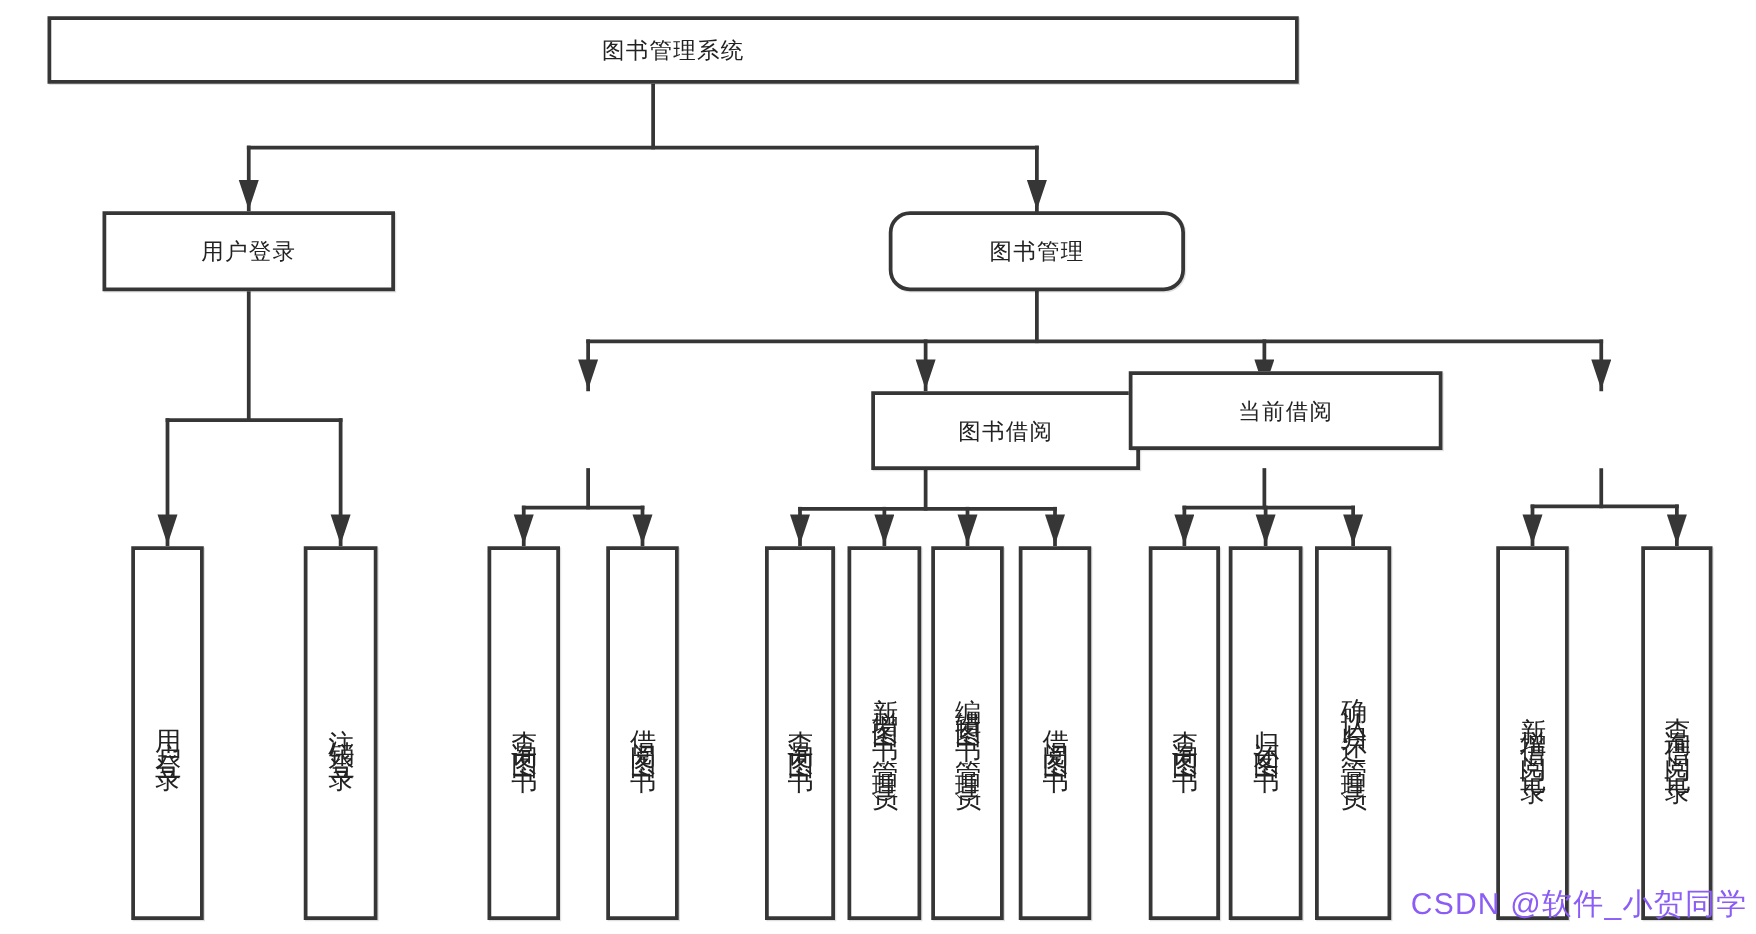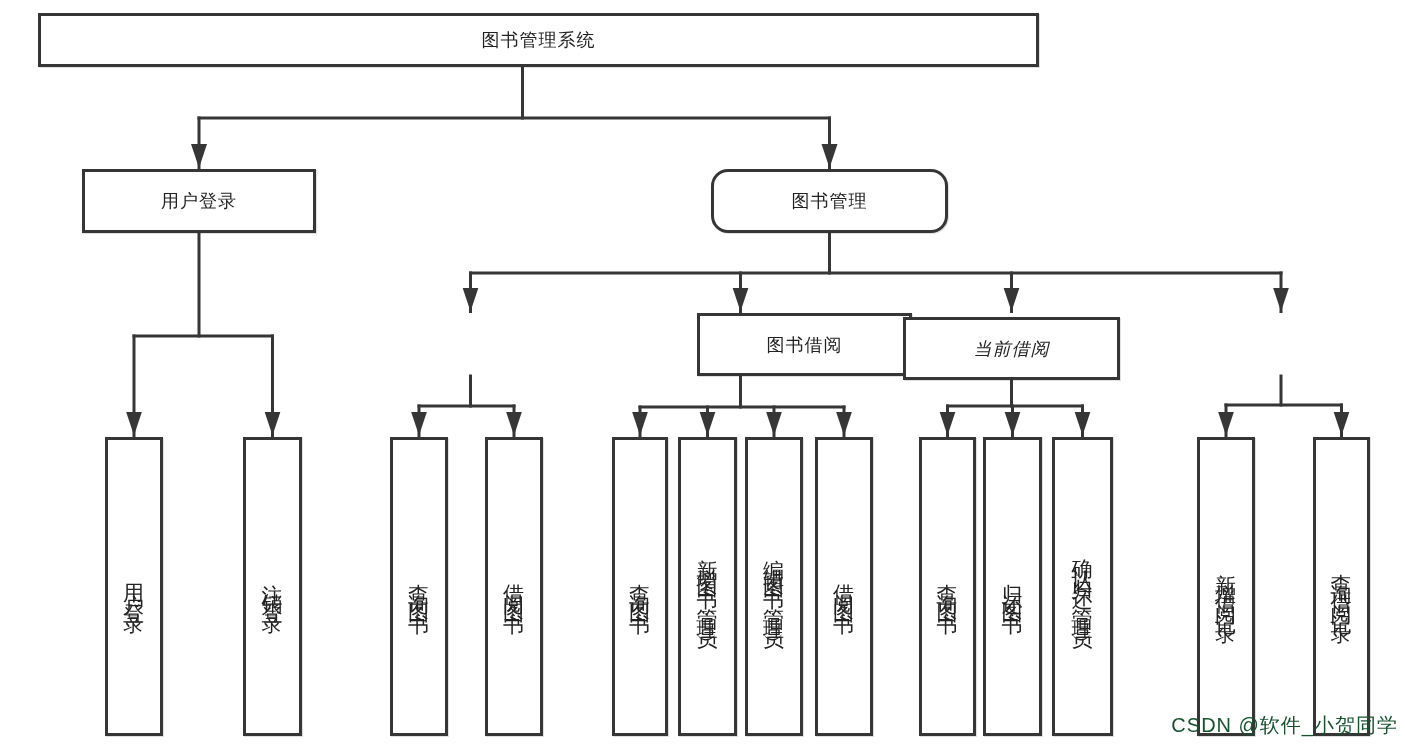--- a/index.html
+++ b/index.html
@@ -37,22 +37,22 @@
     text-orientation: mixed;
     font-size: 21px;
     letter-spacing: 10px;
     line-height: 1;
     white-space: nowrap;
   }
   .watermark {
     position: absolute;
     right: 7px;
     bottom: 8px;
-    font-size: 20px;
-    color: #14532d;
+    font-size: 24px;
+    color: #8b5cf6;
     letter-spacing: 1px;
     z-index: 5;
     white-space: nowrap;
   }
 </style>
 </head>
 <body>
 
 <div class="stage">
 
@@ -127,21 +127,21 @@
   <div class="node" style="left:82px; top:169px; width:234px; height:64px;">
     <span class="h-label">用户登录</span>
   </div>
   <div class="node" style="left:711px; top:169px; width:237px; height:64px;border-radius:17px;">
     <span class="h-label">图书管理</span>
   </div>
 
   <div class="node" style="left:653px; top:313px; width:215px; height:63px;margin-left:44px;">
     <span class="h-label">图书借阅</span>
   </div>
-  <div class="node" style="left:903px; top:317px; width:217px; height:63px;font-style:italic;">
+  <div class="node" style="left:903px; top:297px; width:251px; height:63px;">
     <span class="h-label">当前借阅</span>
   </div>
 
   <div class="node leaf" style="left:105px; top:437px; width:58px; height:299px;">
     <span class="vtext">用户登录</span>
   </div>
   <div class="node leaf" style="left:243px; top:437px; width:59px; height:299px;">
     <span class="vtext">注销登录</span>
   </div>
 

